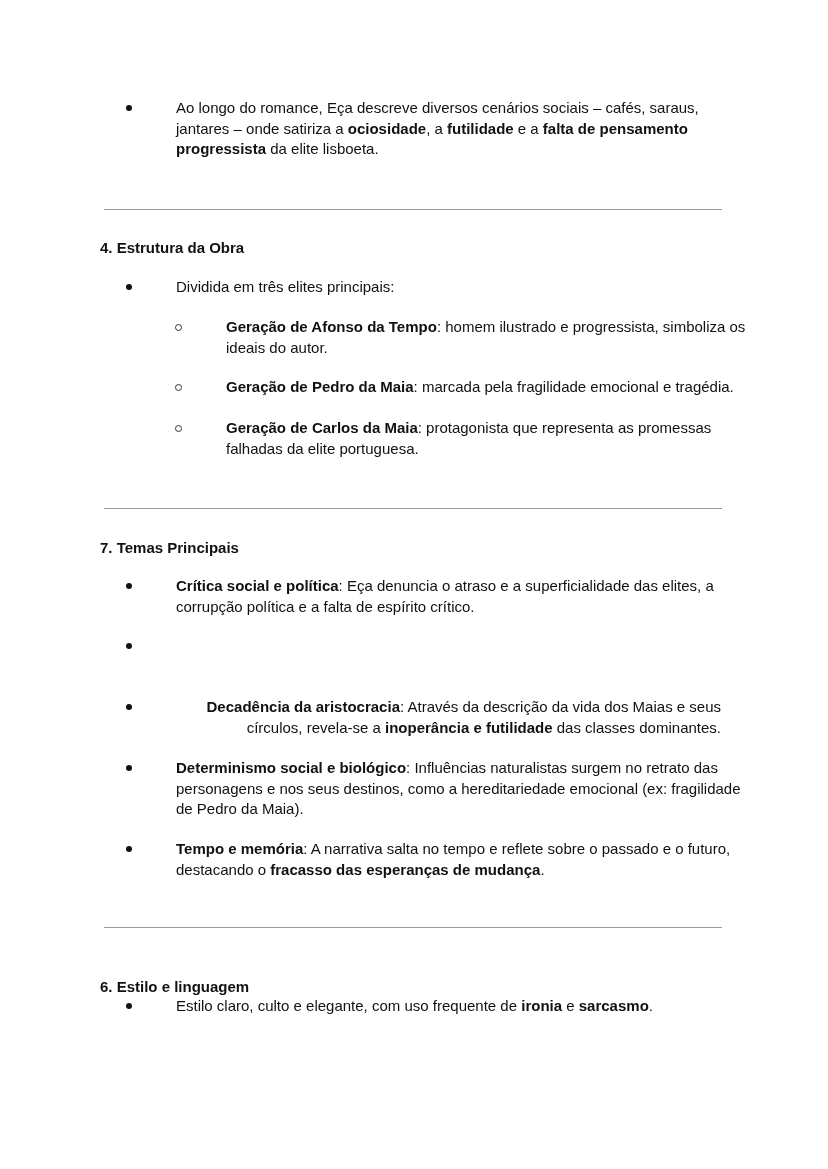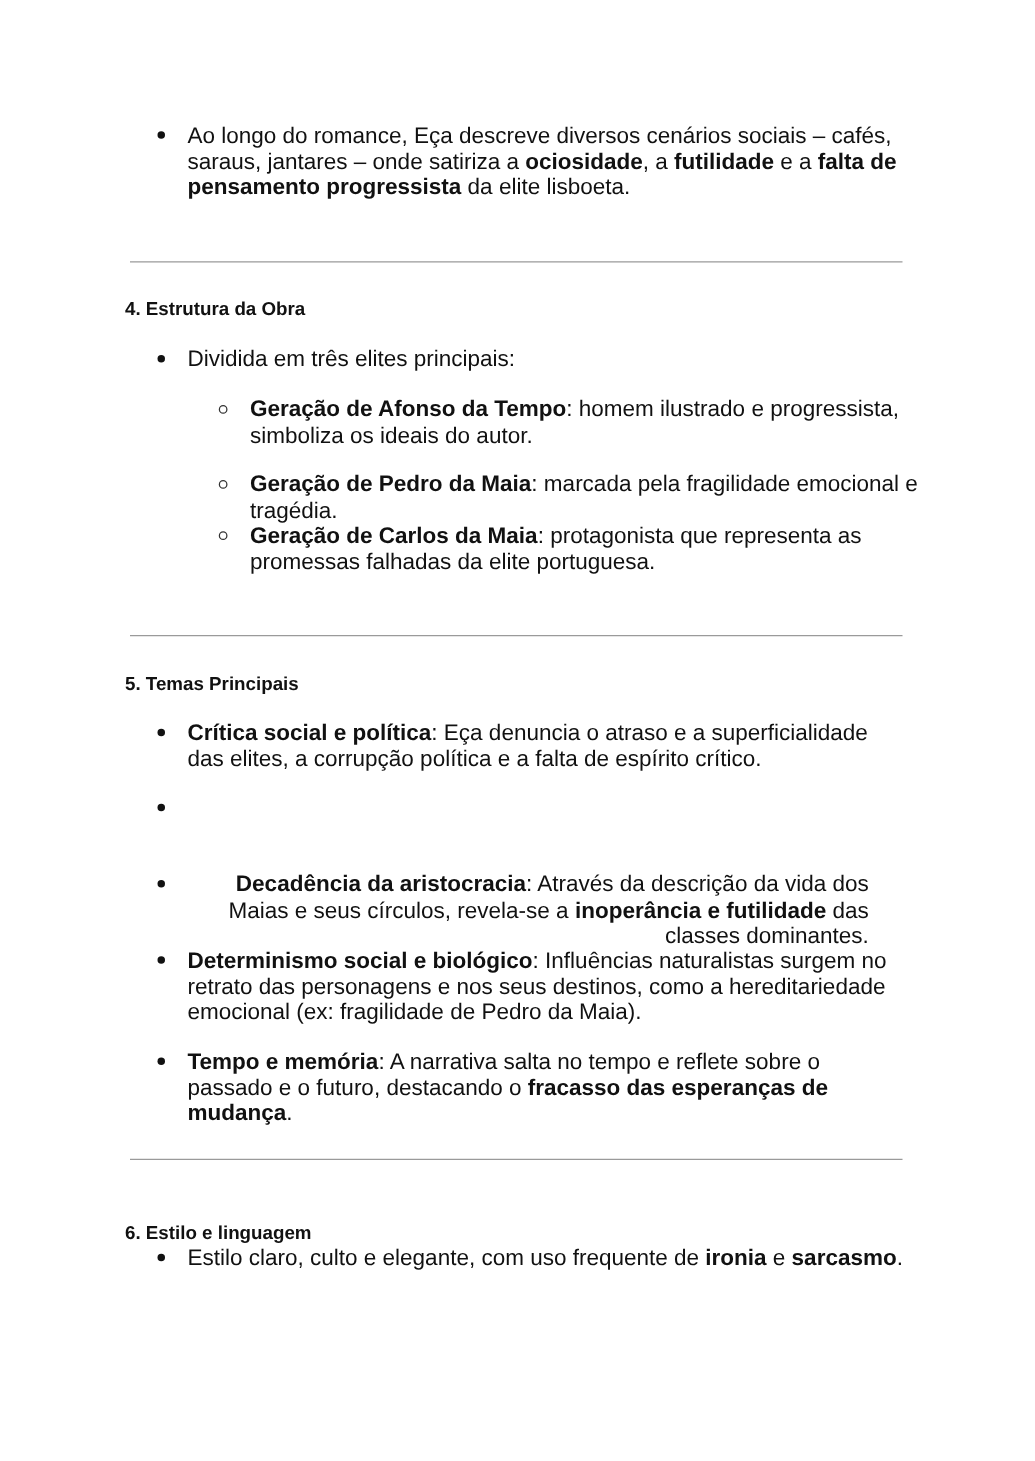--- a/index.html
+++ b/index.html
@@ -2,21 +2,21 @@
 <html><head>
   <meta charset="utf-8">
   <style>
     html, body { margin: 0; padding: 0; background: #ffffff; }
     body {
       width: 828px; height: 1169px; position: relative; overflow: hidden;
       font-family: "Liberation Sans", sans-serif; color: #111111;
     }
     .page { position: absolute; left: 0; top: 0; width: 828px; height: 1169px; }
     .para {
-      position: absolute; font-size: 18px; line-height: 20.5px; color: #111;
+      position: absolute; font-size: 15px; line-height: 20.5px; color: #111; margin-left: 26px;
     }
     .para b { font-weight: bold; }
     .bullet {
       position: absolute; width: 6px; height: 6px; border-radius: 50%; background: #111;
     }
     .circle {
       position: absolute; width: 5px; height: 5px; border-radius: 50%;
       border: 1px solid #333; background: transparent;
     }
     .rule {
@@ -54,21 +54,21 @@
     <b>Geração de Pedro da Maia</b><span>: marcada pela fragilidade emocional e tragédia.</span>
   </div>
 
   <span class="circle" style="left:175px; top:425px;"></span>
   <div class="para" style="left:200px; top:418px; width:510px;">
     <b>Geração de Carlos da Maia</b><span>: protagonista que representa as promessas falhadas da elite portuguesa.</span>
   </div>
 
   <div class="rule" style="top:508px;"></div>
 
-  <div class="h2" style="top:537px;">5. Temas Principais</div>
+  <div class="h2" style="top:537px;">7. Temas Principais</div>
 
   <span class="bullet" style="left:126px; top:583px;"></span>
   <div class="para" style="left:150px; top:576px; width:570px;">
     <b>Crítica social e política</b><span>: Eça denuncia o atraso e a superficialidade das elites, a corrupção política e a falta de espírito crítico.</span>
   </div>
 
   <span class="bullet" style="left:126px; top:643px;"></span>
 
   <span class="bullet" style="left:126px; top:704px;"></span>
   <div class="para" style="left:150px; top:697px; width:545px;text-align:right;">

